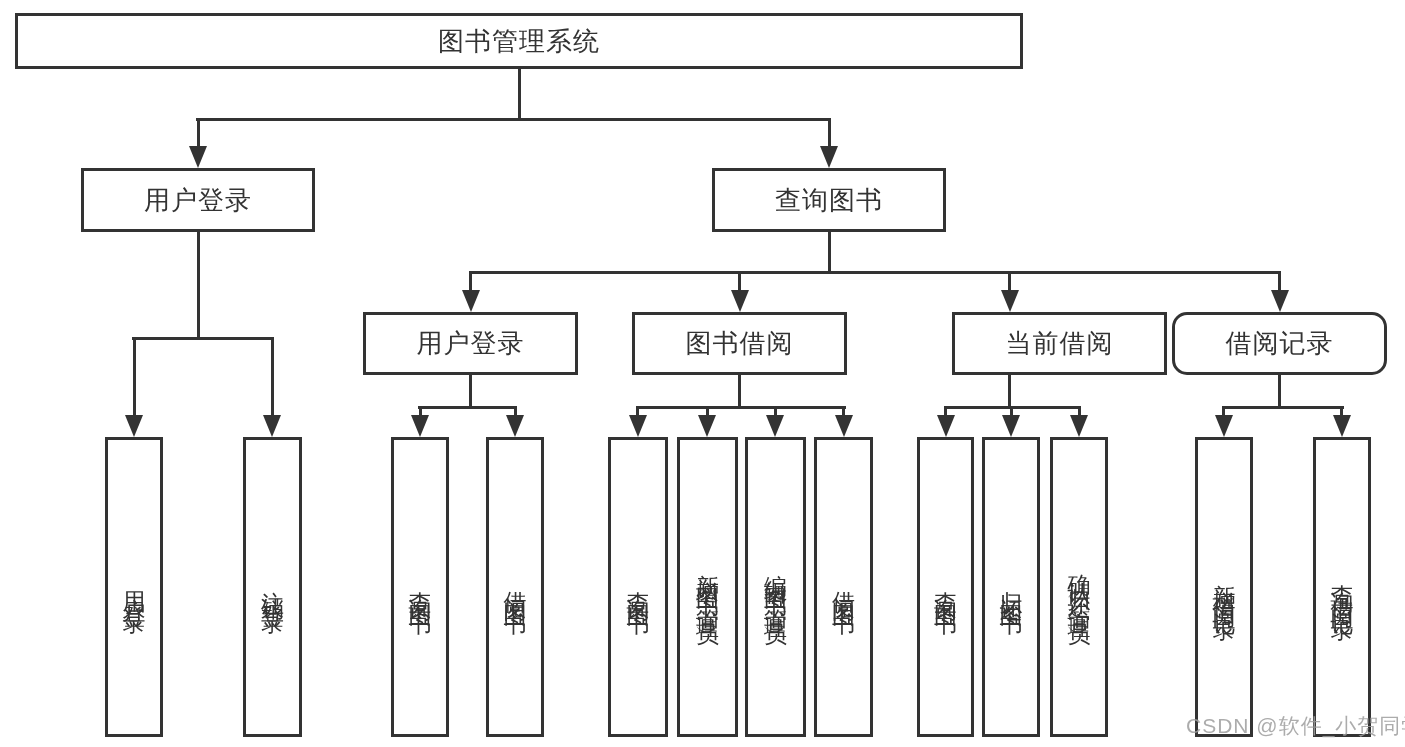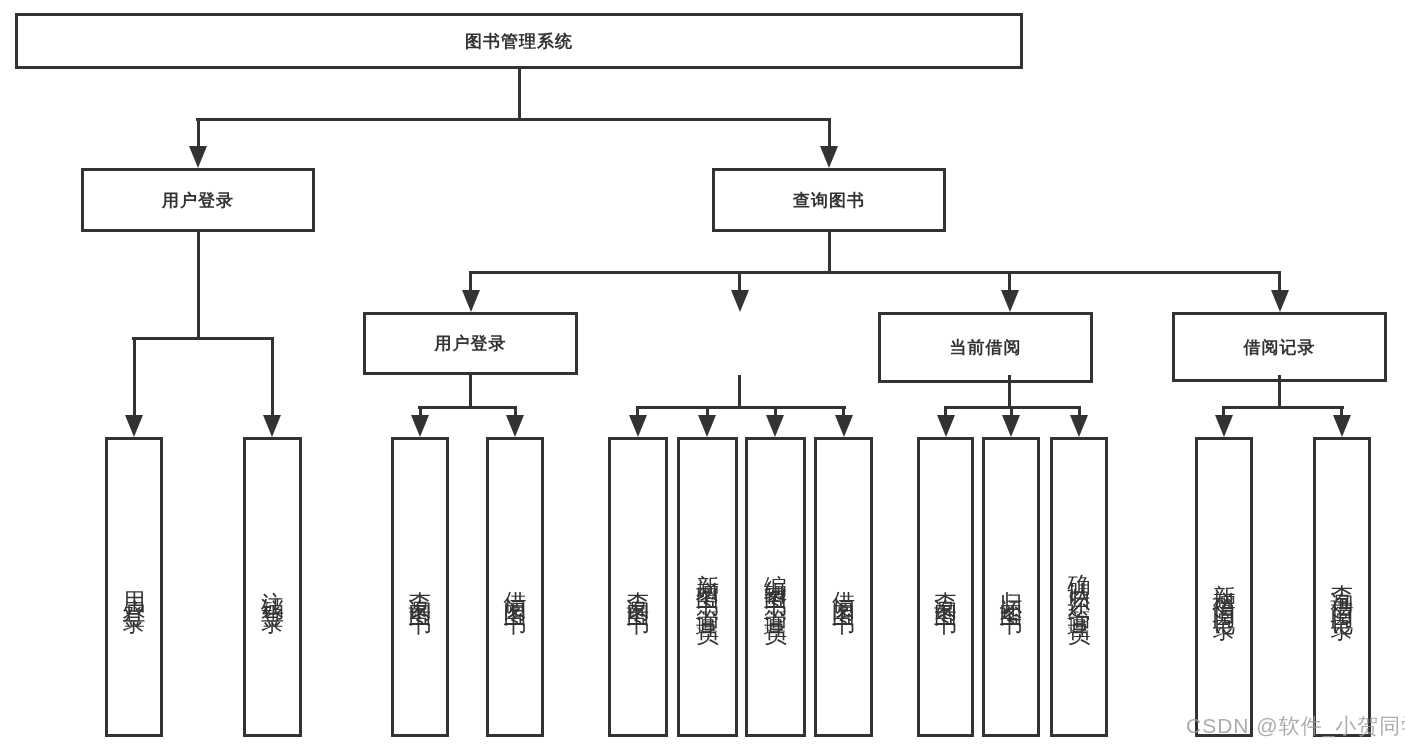--- a/index.html
+++ b/index.html
@@ -8,21 +8,21 @@
   html,body{margin:0;padding:0;background:var(--bg);}
   body{font-family:"Liberation Sans","DejaVu Sans",sans-serif;}
   .canvas{
     position:relative;width:1405px;height:747px;background:var(--bg);overflow:hidden;
   }
   .box{
     position:absolute;box-sizing:border-box;border:3px solid var(--line);
     background:var(--boxbg);display:flex;align-items:center;justify-content:center;
   }
   .htext{
-    color:var(--text);font-size:17px;letter-spacing:1px;white-space:nowrap;font-weight:bold;
+    color:var(--text);font-size:26px;letter-spacing:1px;white-space:nowrap;
   }
   .vtext{
     color:var(--text);font-size:23px;writing-mode:vertical-rl;text-orientation:mixed;
     letter-spacing:7px;line-height:1;white-space:nowrap;
   }
   .vline{position:absolute;width:3px;background:var(--line);}
   .hline{position:absolute;height:3px;background:var(--line);}
   .arrow{
     position:absolute;width:0;height:0;
     border-left:9px solid transparent;border-right:9px solid transparent;
@@ -70,24 +70,27 @@
   <div class="vline" style="left:738px;top:271px;height:21px;"></div>
   <div class="arrow" style="left:731px;top:290px;"></div>
   <div class="vline" style="left:1008px;top:271px;height:21px;"></div>
   <div class="arrow" style="left:1001px;top:290px;"></div>
   <div class="vline" style="left:1278px;top:271px;height:21px;"></div>
   <div class="arrow" style="left:1271px;top:290px;"></div>
 
   <div class="box" style="left:363px;top:312px;width:215px;height:63px;">
     <span class="htext">用户登录</span>
   </div>
-  <div class="box" style="left:878px;top:312px;width:215px;height:71px;">
+  <div class="box" style="left:632px;top:312px;width:215px;height:63px;">
+    <span class="htext">图书借阅</span>
+  </div>
+  <div class="box" style="left:952px;top:312px;width:215px;height:63px;">
     <span class="htext">当前借阅</span>
   </div>
-  <div class="box" style="left:1172px;top:312px;width:215px;height:70px;">
+  <div class="box" style="left:1172px;top:312px;width:215px;height:63px;border-radius:15px;">
     <span class="htext">借阅记录</span>
   </div>
 
   <div class="vline" style="left:469px;top:375px;height:31px;"></div>
   <div class="hline" style="left:418px;top:406px;width:99px;"></div>
   <div class="vline" style="left:419px;top:406px;height:11px;"></div>
   <div class="arrow" style="left:411px;top:415px;"></div>
   <div class="vline" style="left:514px;top:406px;height:11px;"></div>
   <div class="arrow" style="left:506px;top:415px;"></div>
 

